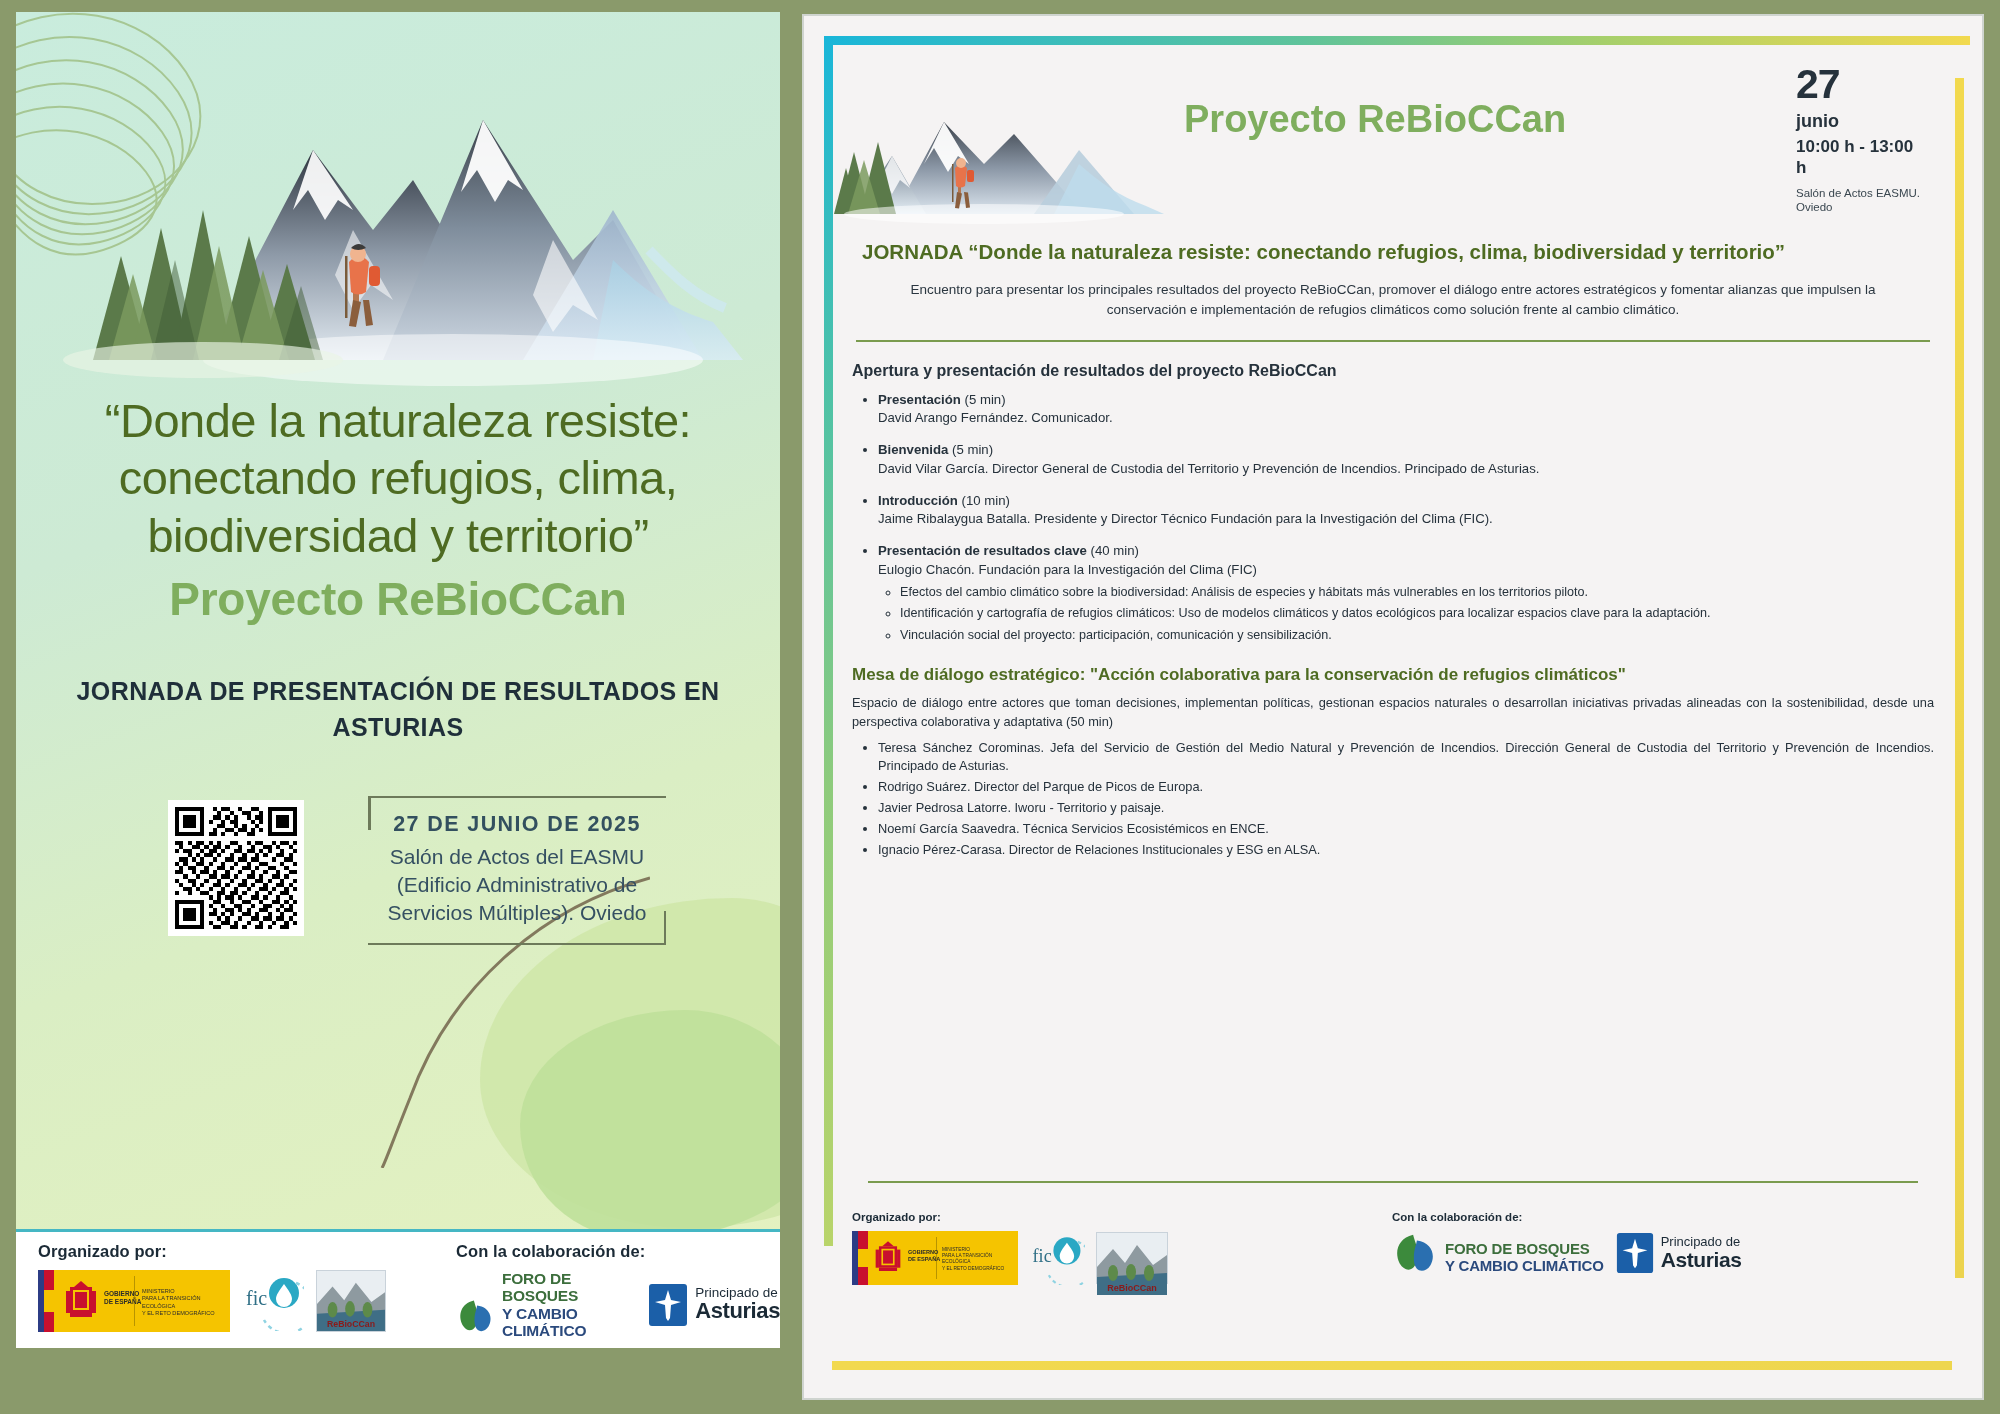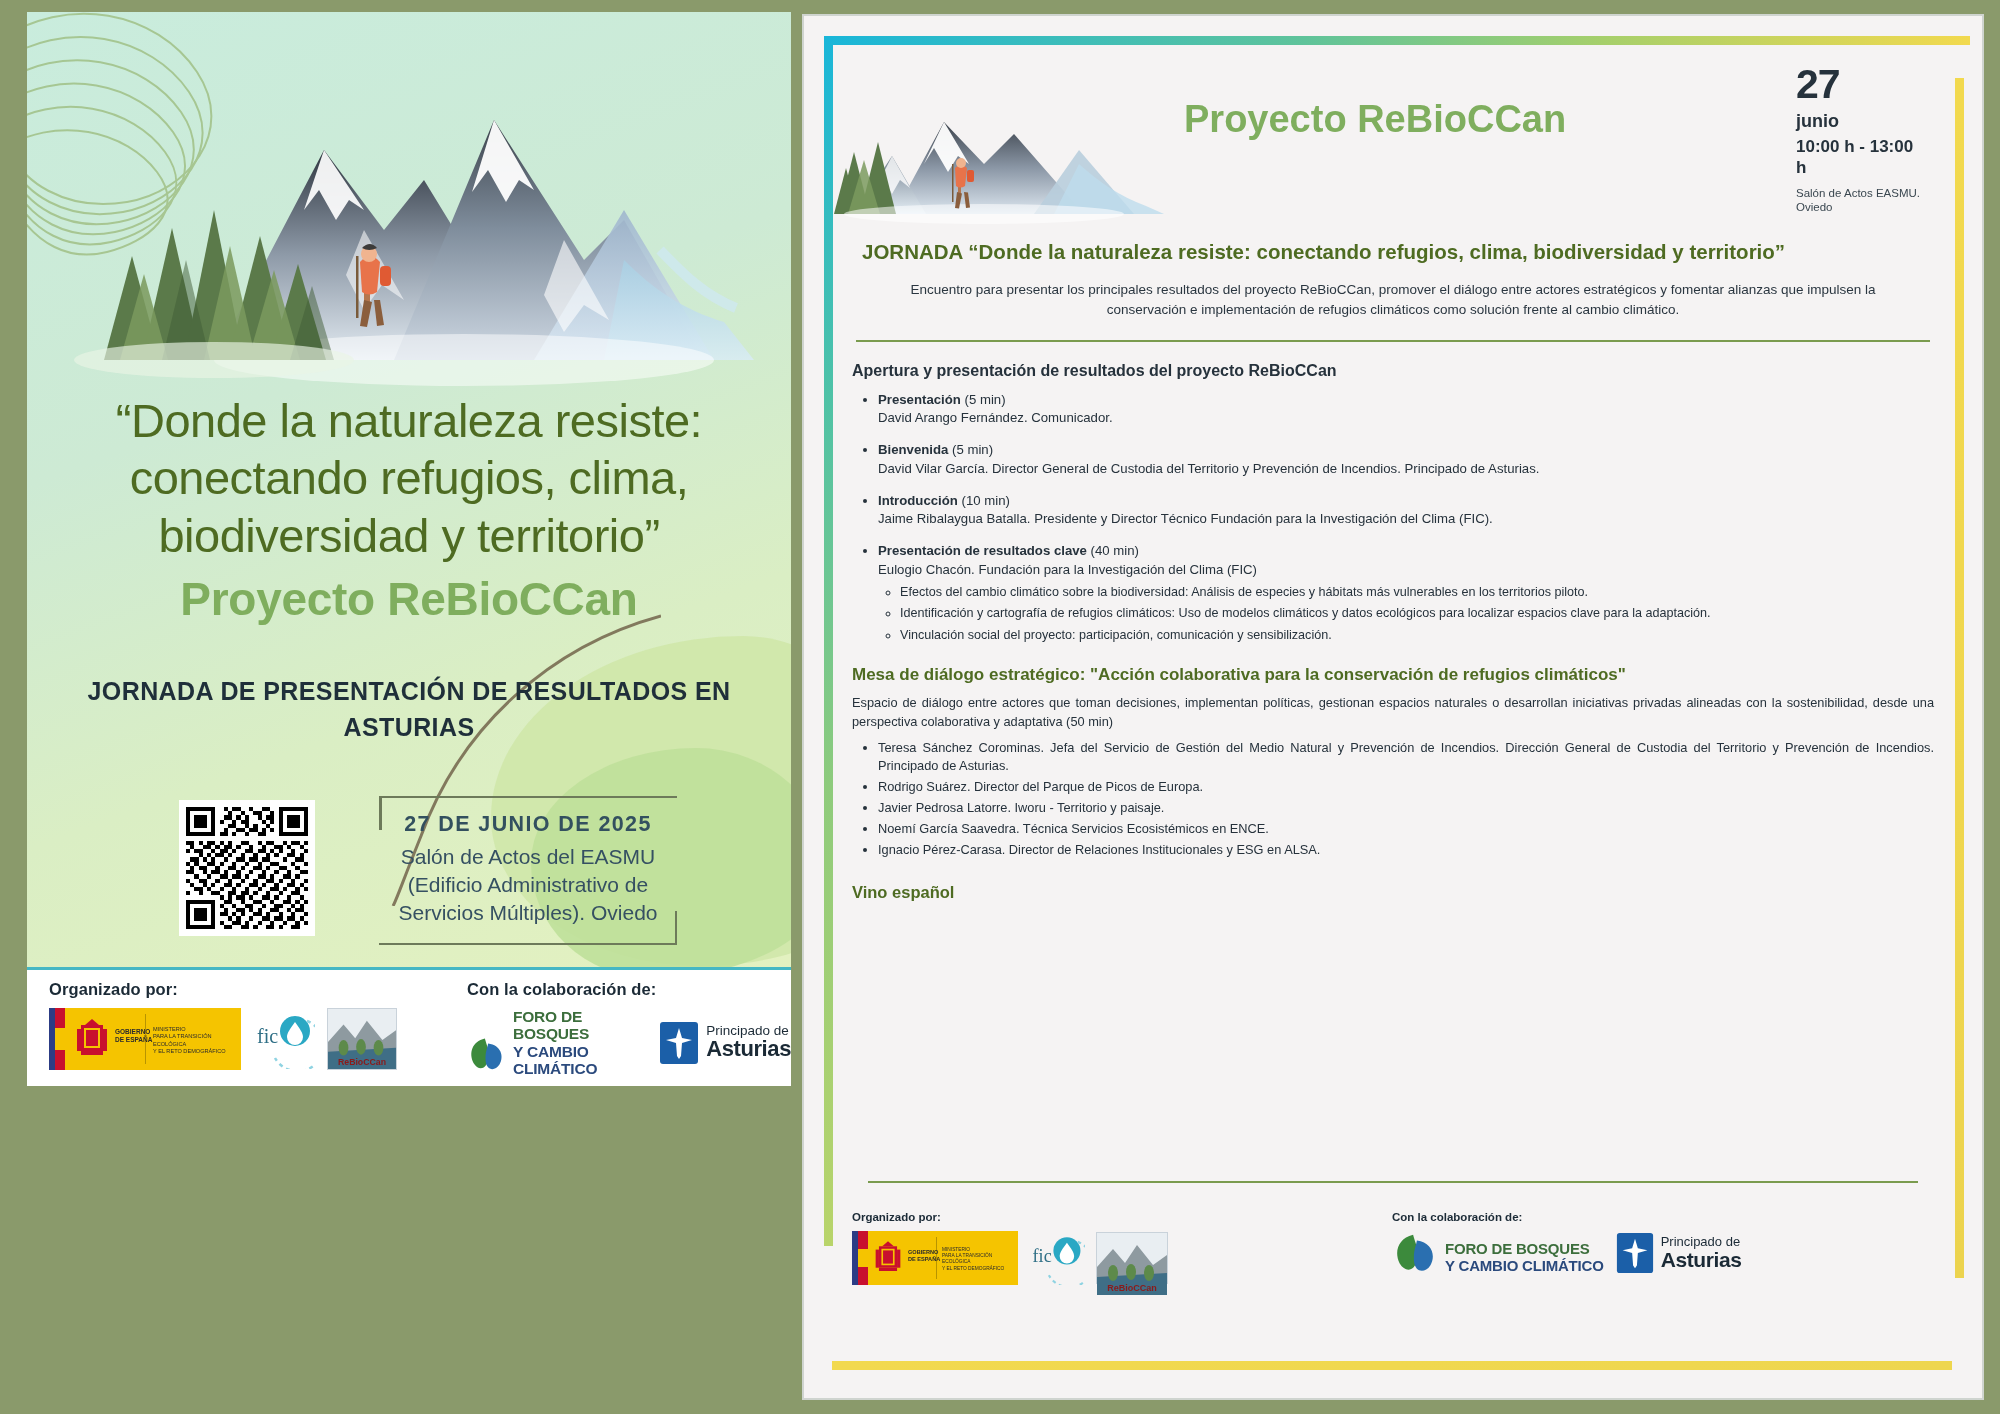--- a/index.html
+++ b/index.html
@@ -6,22 +6,22 @@
   html, body {
     width: 2000px; height: 1414px;
     font-family: "Liberation Sans", sans-serif;
     background: #8a9a6b;
     overflow: hidden;
   }
   .stage { position: relative; width: 2000px; height: 1414px; background:#8a9a6b; }
 
   
   .poster {
-    position: absolute; left: 27px; top: 12px;
-    width: 764px; height: 1074px;
+    position: absolute; left: 16px; top: 12px;
+    width: 764px; height: 1336px;
     background: linear-gradient(160deg,#c9ecdd 0%, #cdead4 35%, #daeec4 62%, #e6f2bf 100%);
     overflow: hidden;
   }
   .poster-inner { position:absolute; inset:0; }
 
   
   .waves { position:absolute; left:-20px; top:-10px; width:330px; height:300px; opacity:.75; }
 
   
   .blob-a { position:absolute; right:-120px; bottom:120px; width:420px; height:330px;
@@ -663,21 +663,20 @@
         <div class="para">Espacio de diálogo entre actores que toman decisiones, implementan políticas, gestionan espacios naturales o desarrollan iniciativas privadas alineadas con la sostenibilidad, desde una perspectiva colaborativa y adaptativa (50 min)</div>
 
         <ul class="people">
           <li>Teresa Sánchez Corominas. Jefa del Servicio de Gestión del Medio Natural y Prevención de Incendios. Dirección General de Custodia del Territorio y Prevención de Incendios. Principado de Asturias.</li>
           <li>Rodrigo Suárez. Director del Parque de Picos de Europa.</li>
           <li>Javier Pedrosa Latorre. Iworu - Territorio y paisaje.</li>
           <li>Noemí García Saavedra. Técnica Servicios Ecosistémicos en ENCE.</li>
           <li>Ignacio Pérez-Carasa. Director de Relaciones Institucionales y ESG en ALSA.</li>
         </ul>
 
-        <div class="vino">Vino español</div>
       </div>
 
       <div class="hr2"></div>
 
       <div class="doc-foot">
         <div class="df-left">
           <div class="df-cap">Organizado por:</div>
           <div class="df-logos">
             <div class="gob small-gob" style="width:166px;height:54px;">
               <div class="sa"></div>

